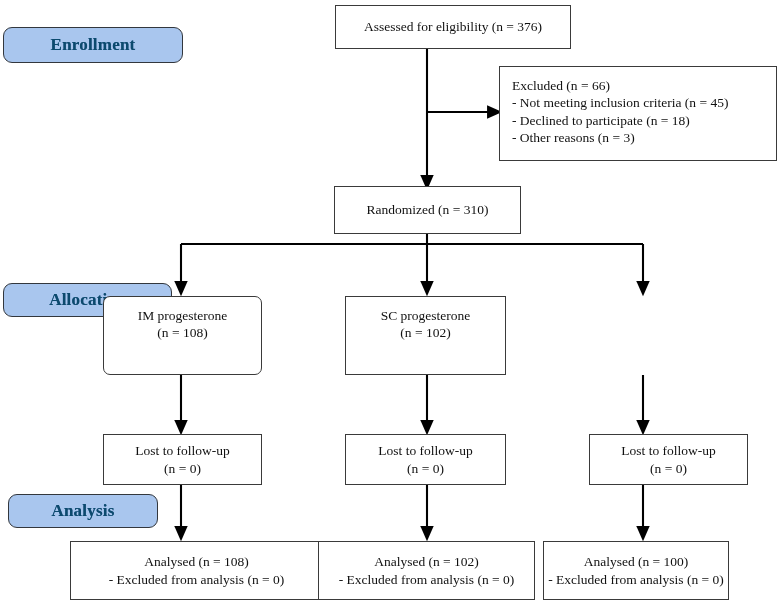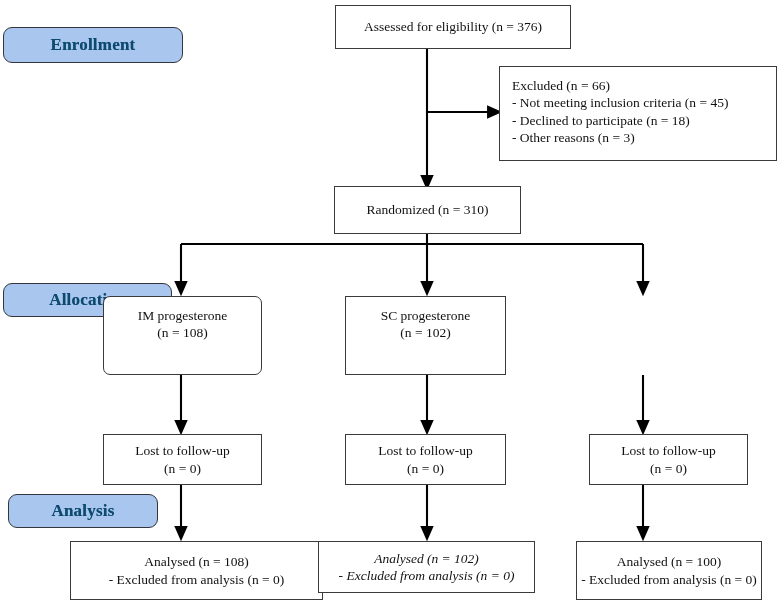--- a/index.html
+++ b/index.html
@@ -146,23 +146,23 @@
   <div class="node center" style="left:589px; top:434px; width:159px; height:51px;">
     <span class="line">Lost to follow-up</span>
     <span class="line">(n = 0)</span>
   </div>
 
   <div class="node center" style="left:70px; top:541px; width:253px; height:59px;">
     <span class="line">Analysed (n = 108)</span>
     <span class="line">- Excluded from analysis (n = 0)</span>
   </div>
 
-  <div class="node center" style="left:318px; top:541px; width:217px; height:52px;font-style:italic;">
+  <div class="node center" style="left:318px; top:541px; width:217px; height:59px;">
     <span class="line">Analysed (n = 102)</span>
     <span class="line">- Excluded from analysis (n = 0)</span>
   </div>
 
-  <div class="node center" style="left:576px; top:541px; width:186px; height:59px;">
+  <div class="node center" style="left:543px; top:541px; width:186px; height:59px;">
     <span class="line">Analysed (n = 100)</span>
     <span class="line">- Excluded from analysis (n = 0)</span>
   </div>
 
 </div>
 
 </body></html>

